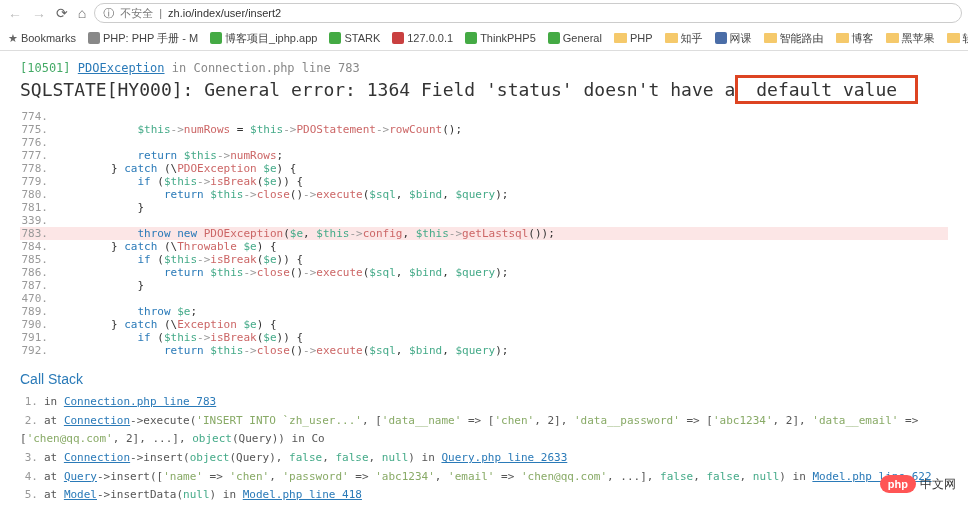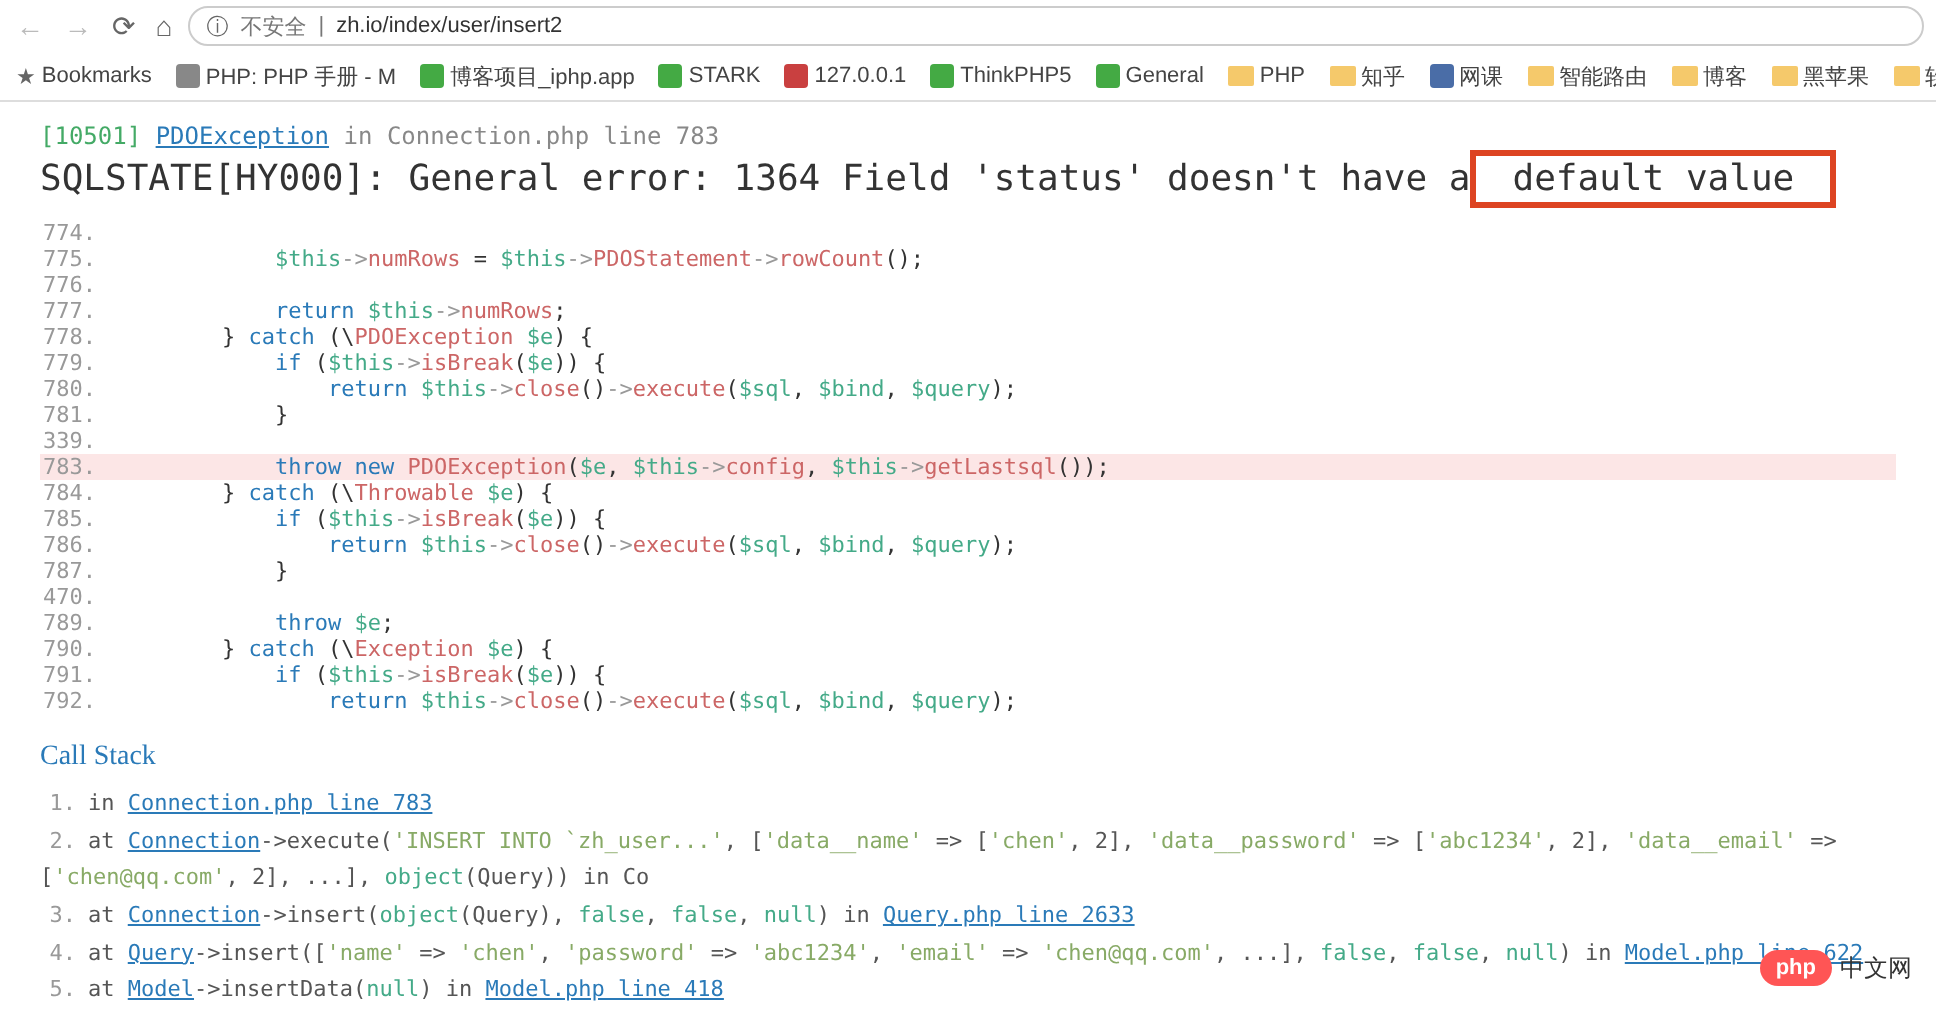--- a/index.html
+++ b/index.html
@@ -29,21 +29,21 @@
 .hl-box{border:3px solid #d42;padding:1px 18px;white-space:pre}
 .code-block{font-family:Consolas,Monaco,monospace;font-size:11px}
 .line{display:flex;white-space:pre}
 .line.hl{background:#fce6e6}
 .ln{width:38px;text-align:right;color:#999;padding-right:10px;user-select:none}
 .ct{flex:1}
 .kw{color:#2a7ab8}
 .var{color:#4a8}
 .op{color:#999}
 .fn{color:#c66}
-h3.cs{color:#2a7ab8;font-family:Liberation Serif, serif;font-size:14px;font-weight:normal;margin:14px 0 6px}
+h3.cs{color:#2a7ab8;font-family:Liberation Sans, sans-serif;font-size:14px;font-weight:normal;margin:14px 0 6px}
 .stack{font-family:Consolas,Monaco,monospace;font-size:11px;color:#555;line-height:1.7}
 .stack .n{display:inline-block;width:18px;text-align:right;color:#999;margin-right:6px}
 .stack a{color:#2a7ab8;text-decoration:underline}
 .stack .lit{color:#8a6}
 .stack .v{color:#4a8}
 .bottom-right{position:fixed;right:12px;bottom:14px;display:flex;align-items:center;gap:4px}
 .php-badge{background:#f55;color:#fff;font-size:11px;padding:3px 8px;border-radius:10px;font-weight:bold}
 .cn-text{font-size:12px;color:#333}
 </style>
 </head>

